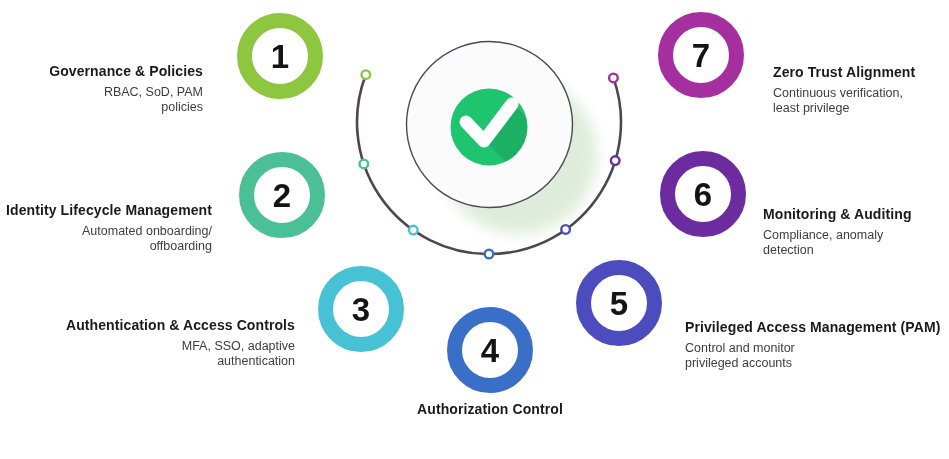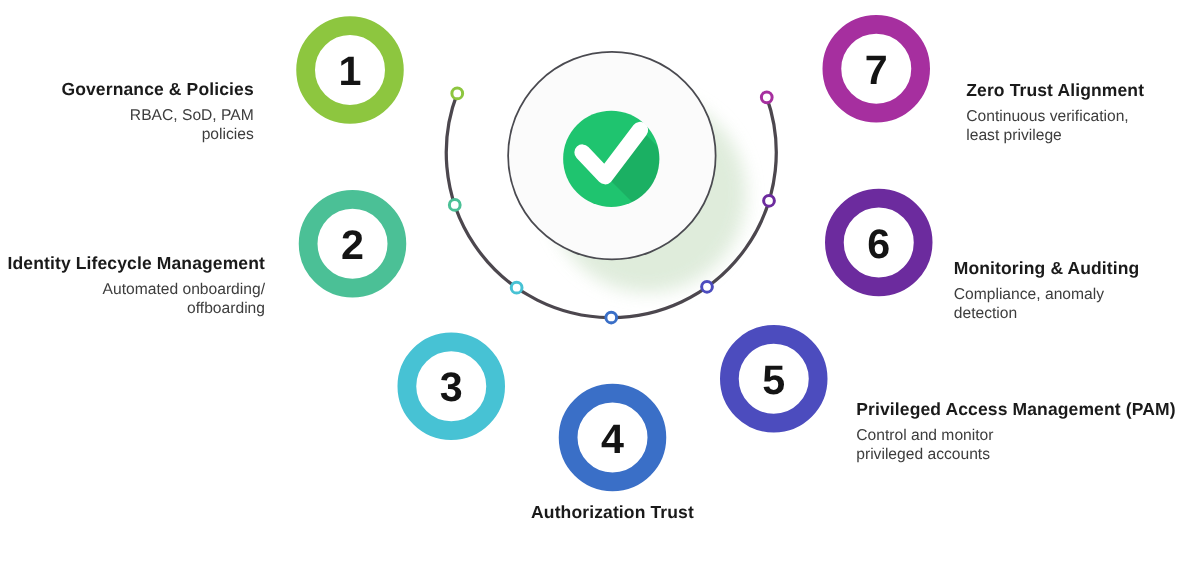--- a/index.html
+++ b/index.html
@@ -115,22 +115,27 @@
   <div class="txt t1 t-right">
     <div class="ttl">Governance &amp; Policies</div>
     <div class="sub">RBAC, SoD, PAM
 policies</div>
   </div>
   <div class="txt t2 t-right">
     <div class="ttl">Identity Lifecycle Management</div>
     <div class="sub">Automated onboarding/
 offboarding</div>
   </div>
+  <div class="txt t3 t-right">
+    <div class="ttl">Authentication &amp; Access Controls</div>
+    <div class="sub">MFA, SSO, adaptive
+authentication</div>
+  </div>
   <div class="txt t4 t-center">
-    <div class="ttl">Authorization Trust</div>
+    <div class="ttl">Authorization Control</div>
   </div>
   <div class="txt t5 t-left">
     <div class="ttl">Privileged Access Management (PAM)</div>
     <div class="sub">Control and monitor
 privileged accounts</div>
   </div>
   <div class="txt t6 t-left">
     <div class="ttl">Monitoring &amp; Auditing</div>
     <div class="sub">Compliance, anomaly
 detection</div>

